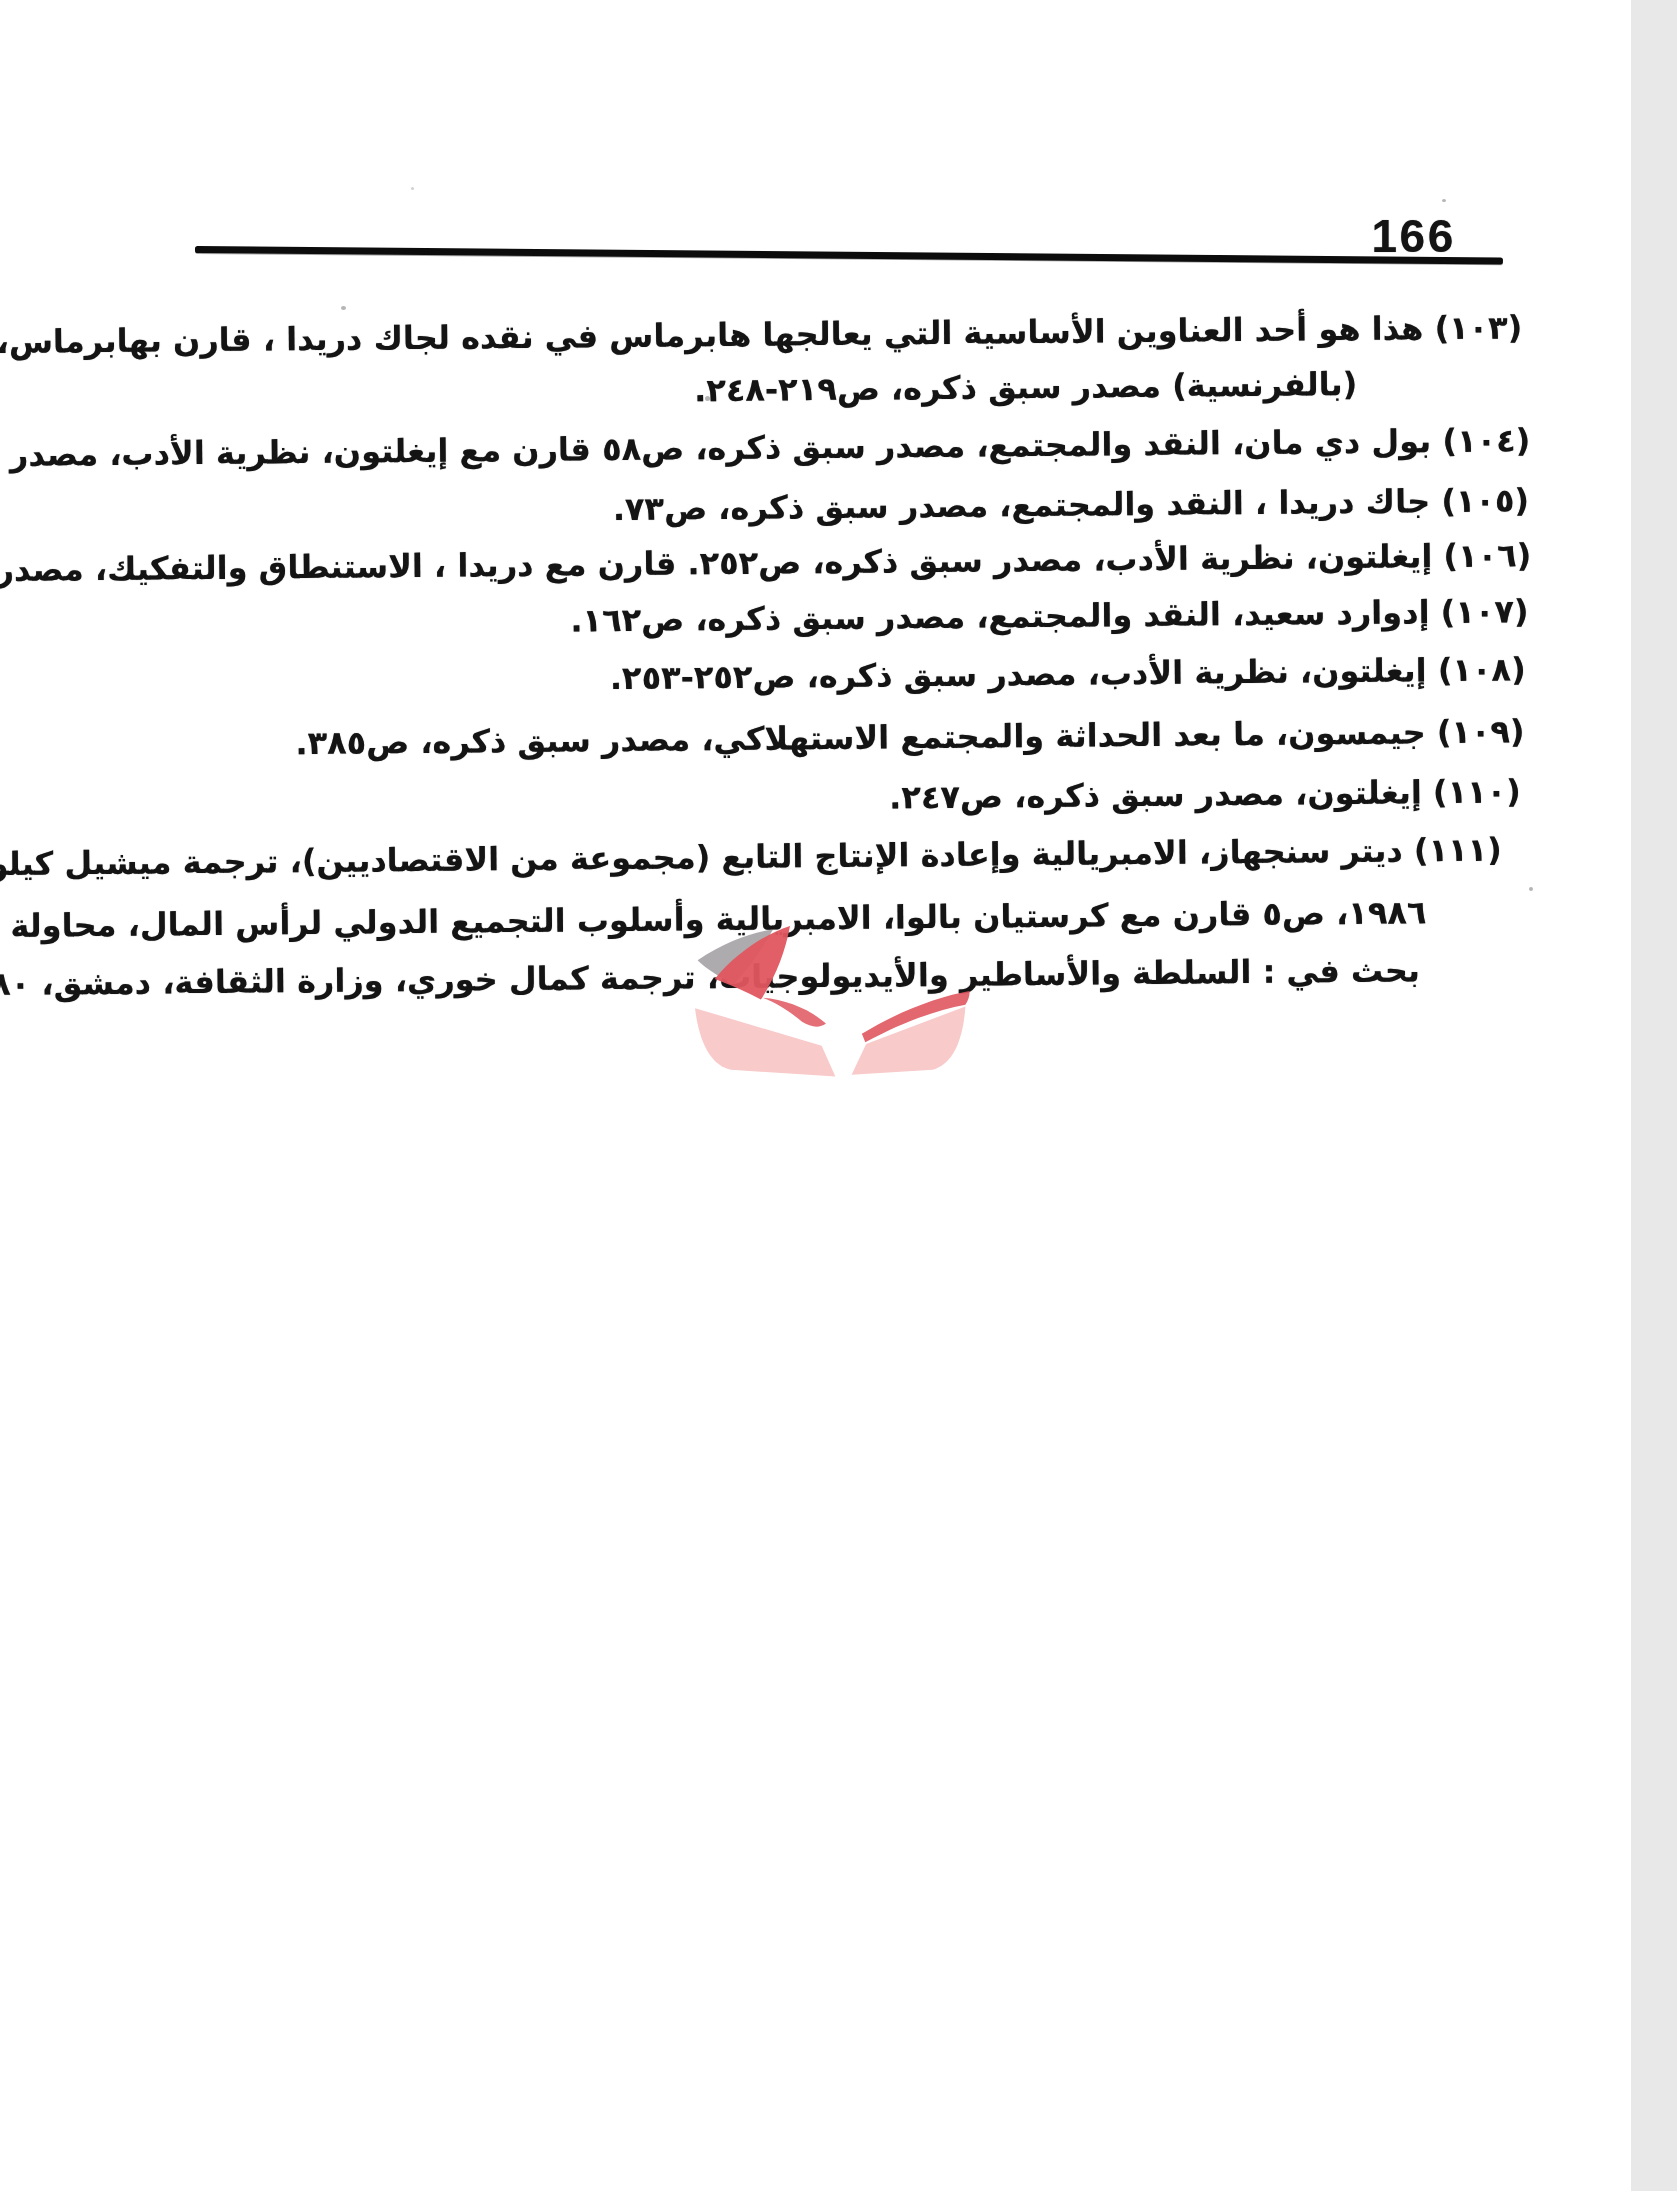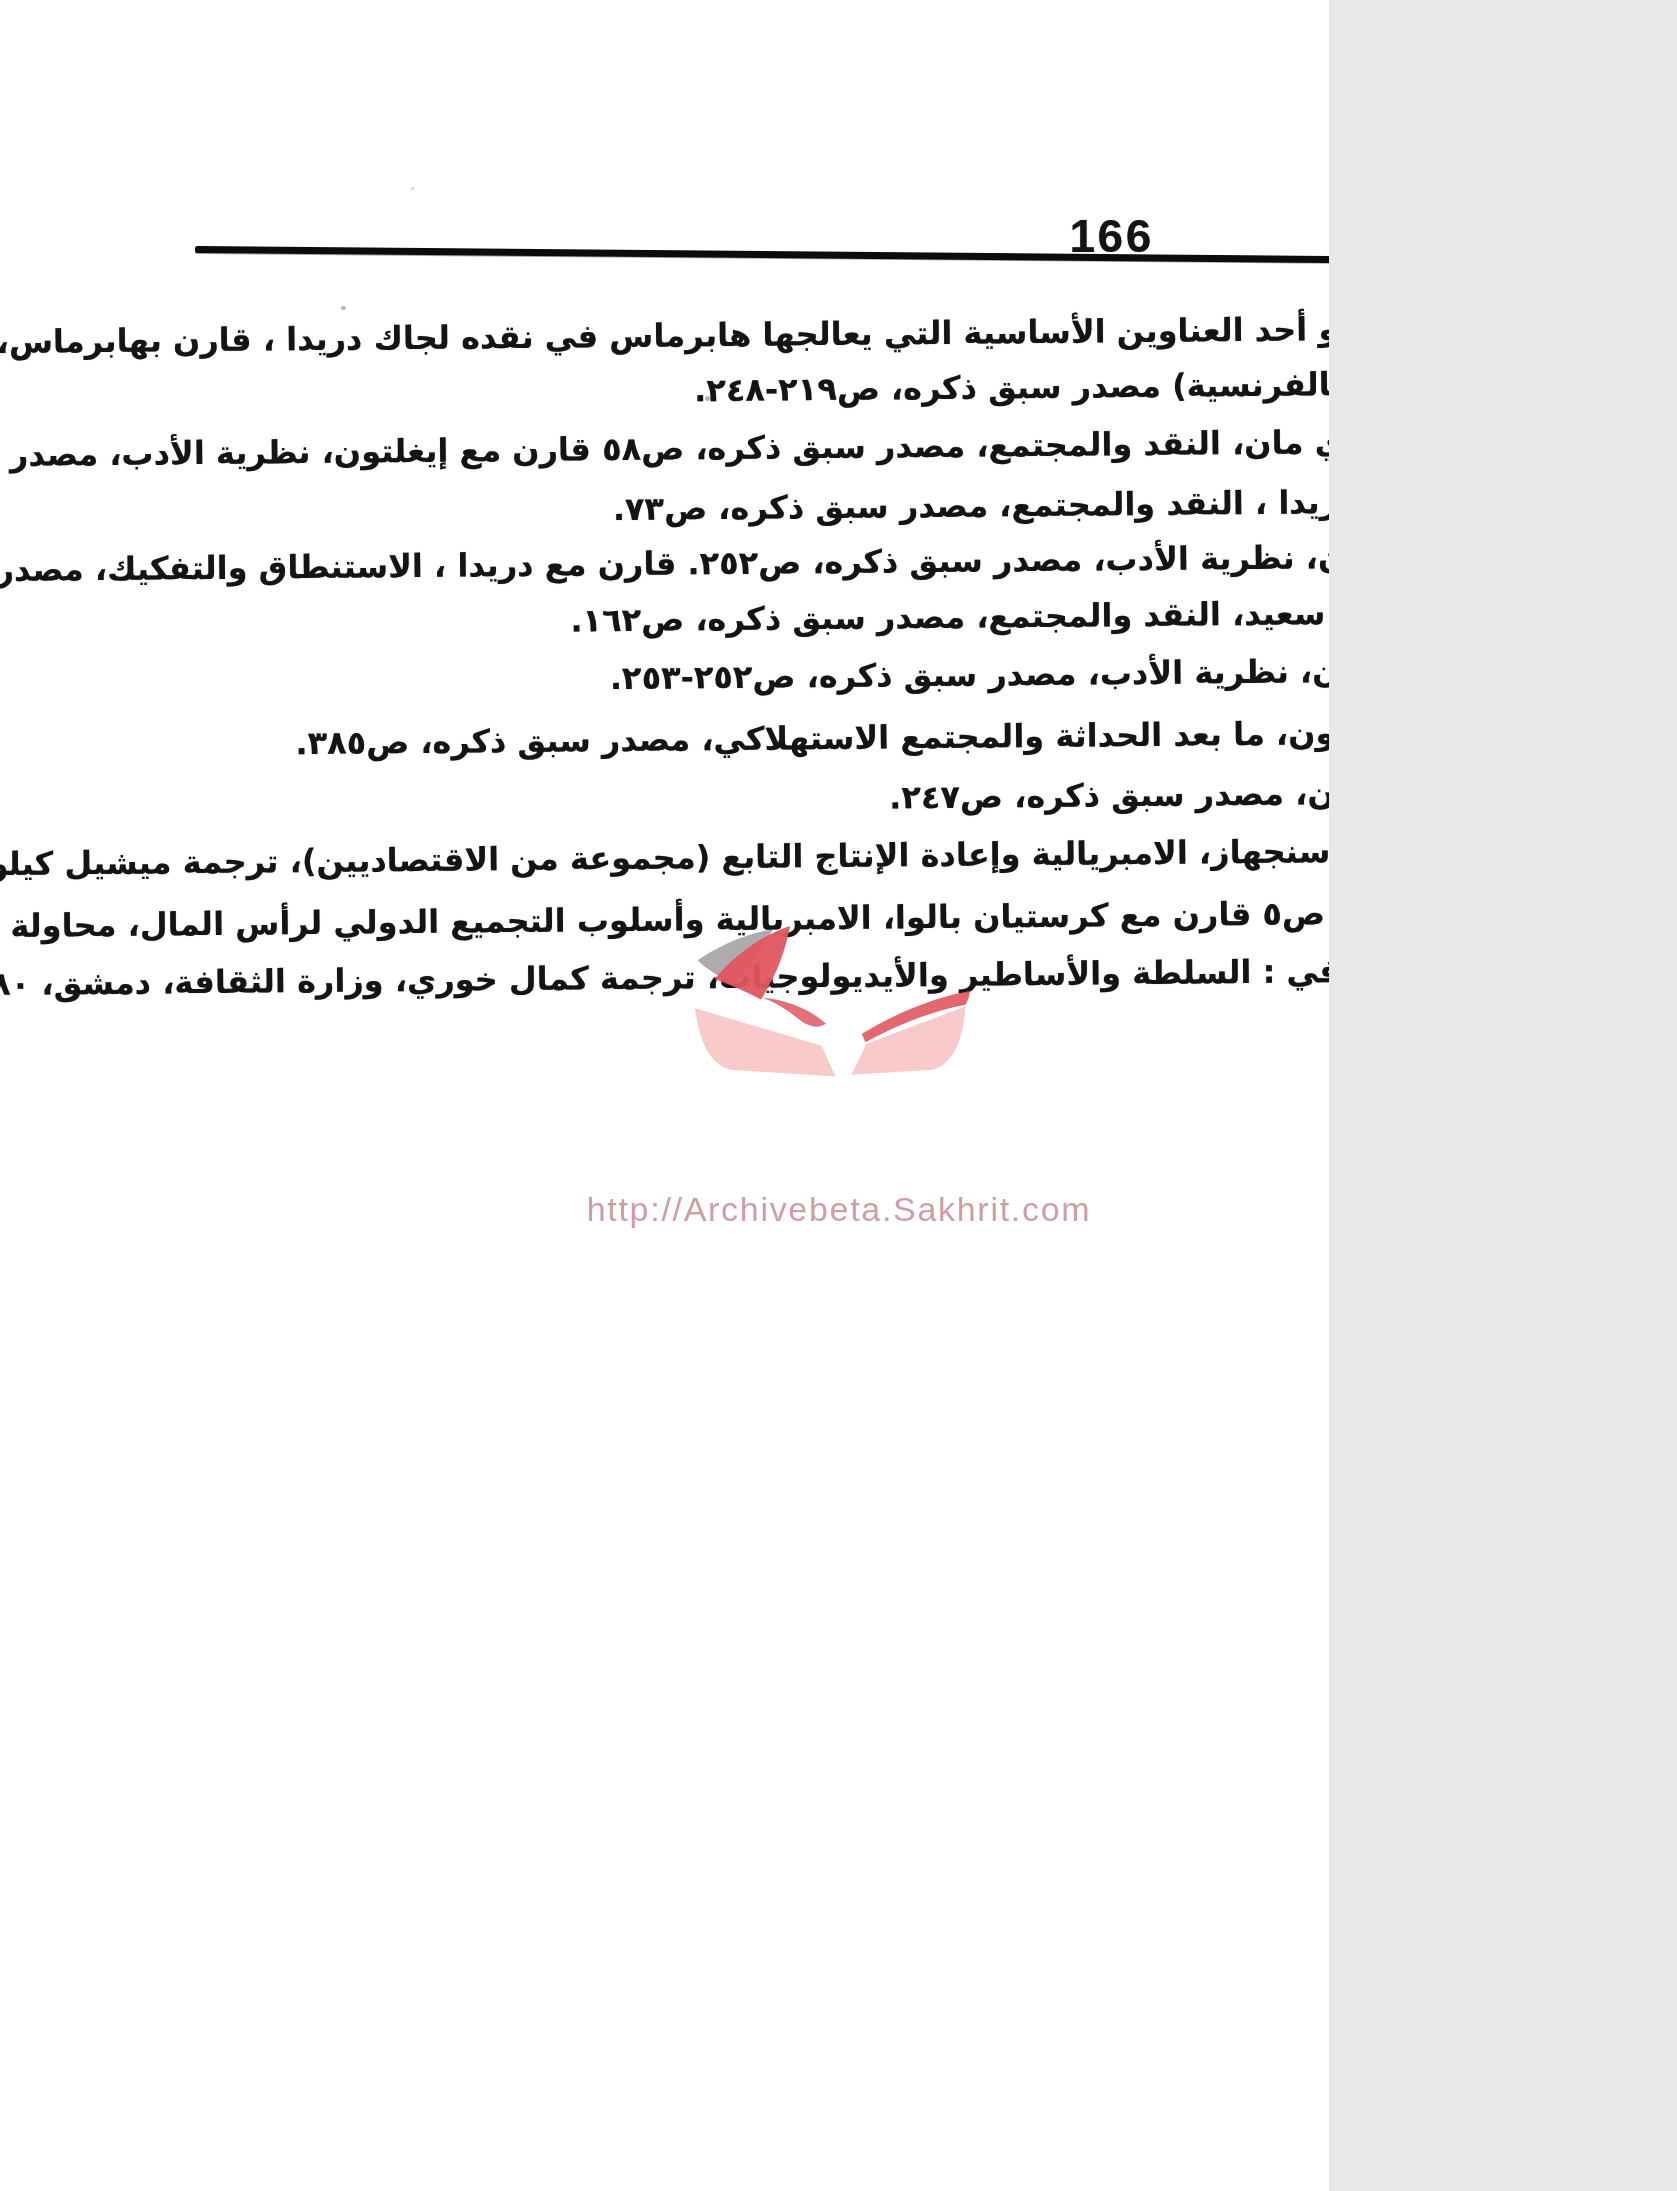--- a/index.html
+++ b/index.html
@@ -1,17 +1,17 @@
 <!DOCTYPE html>
 <html lang="ar" style="font-size:13.7px"><head>
 <meta charset="utf-8">
 <style>
   html,body{margin:0;padding:0;background:#e8e8e8;}
   .page{
-    position:relative;width:1329px;height:2192px;background:#ffffff;
+    position:relative;width:1631px;height:2192px;background:#ffffff;
     overflow:hidden;font-family:"DejaVu Sans",sans-serif;
   }
   
   .pageno{
     position:absolute;top:209px;right:175px;
     font-family:"Liberation Sans",sans-serif;
     font-size:46px;font-weight:600;letter-spacing:2.6px;color:#141414;
     text-shadow:0 0 0.9px rgba(0,0,0,.55);
   }
   .rule{
@@ -93,21 +93,20 @@
 
     <path d="M202,126 C248,98 294,82 328,76 C328,82 326,88 323,92 C290,98 250,112 206,136 Z" opacity="0.9" fill="#e0565f"></path>
 
     <path d="M208,144 C252,120 294,106 322,100 L319,108 C288,114 252,126 215,150 Z" opacity="0.85" fill="#a5a2a5"></path>
 
     <path d="M7,96 L155,140 L171,176 L49,168 C28,164 12,140 7,96 Z" fill="#f9caca"></path>
 
     <path d="M323,94 L207,138 L190,174 L285,168 C306,162 320,138 323,94 Z" fill="#f9caca"></path>
   </svg>
 
-  <div class="wm-url">http://Archivebeta.Sakhrit.com</div>
 
   <div class="speck sp1"></div>
   <div class="speck sp2"></div>
   <div class="speck sp3"></div>
   <div class="speck sp4"></div>
   <div class="speck sp5"></div>
 
 </div>
 
 

